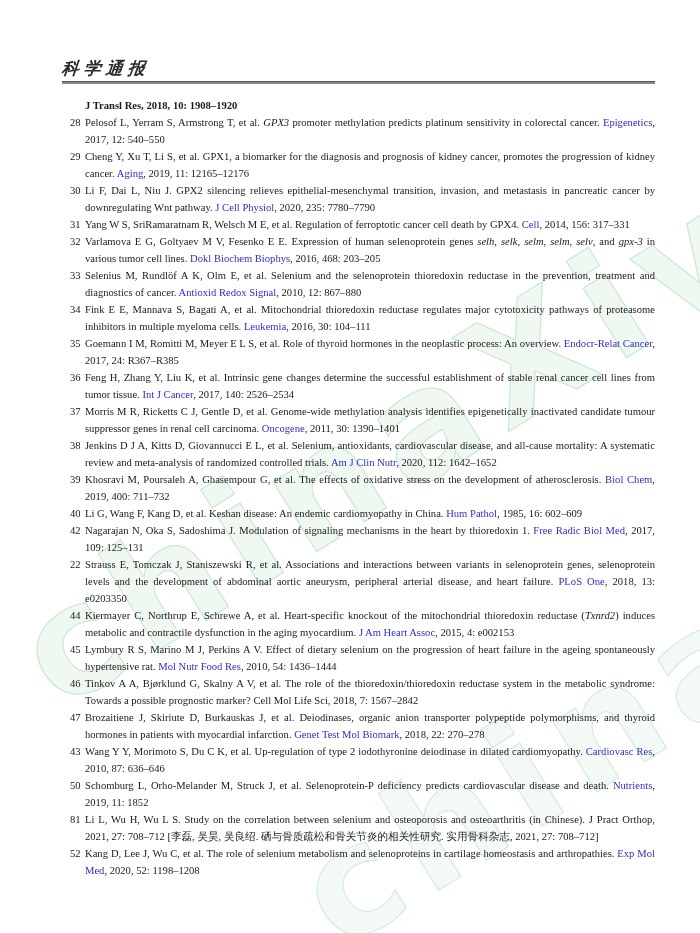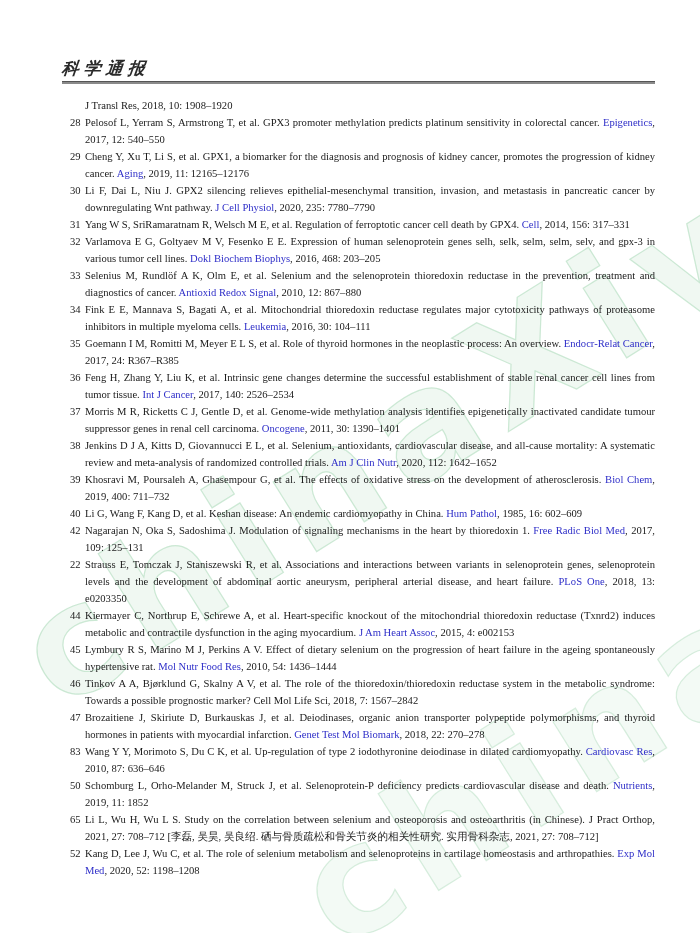--- a/index.html
+++ b/index.html
@@ -39,29 +39,30 @@
   }
   
   .refs-wrap {
     margin-top: 13px;
     font-size: 10.6px;
     line-height: 17px;
   }
   .cont-line {
     padding-left: 23px;
     text-align: justify;
+    font-weight: bold;
   }
   .ref-item { position: relative; padding-left: 23px; }
   .ref-num {
     position: absolute;
     left: 8px; top: 0;
     width: 18px;
   }
   .ref-text { text-align: justify; }
-  .it { }
+  .it { font-style: italic; }
   .lnk { color: #2e2ec8; cursor: pointer; }
   
   .wm {
     position: absolute;
     z-index: 0;
     font-family: "DejaVu Sans", sans-serif;
     font-weight: bold;
     color: rgba(205, 233, 212, 0.30);
     -webkit-text-stroke: 1.2px rgba(168, 216, 182, 0.55);
     pointer-events: none;
@@ -157,29 +158,29 @@
         </div>
         <div class="ref-item">
           <span class="ref-num">46</span>
           <div class="ref-text">Tinkov A A, Bjørklund G, Skalny A V, et al. The role of the thioredoxin/thioredoxin reductase system in the metabolic syndrome: Towards a possible prognostic marker? Cell Mol Life Sci, 2018, 7: 1567–2842</div>
         </div>
         <div class="ref-item">
           <span class="ref-num">47</span>
           <div class="ref-text">Brozaitiene J, Skiriute D, Burkauskas J, et al. Deiodinases, organic anion transporter polypeptide polymorphisms, and thyroid hormones in patients with myocardial infarction. <span class="lnk">Genet Test Mol Biomark</span>, 2018, 22: 270–278</div>
         </div>
         <div class="ref-item">
-          <span class="ref-num">83</span>
+          <span class="ref-num">43</span>
           <div class="ref-text">Wang Y Y, Morimoto S, Du C K, et al. Up-regulation of type 2 iodothyronine deiodinase in dilated cardiomyopathy. <span class="lnk">Cardiovasc Res</span>, 2010, 87: 636–646</div>
         </div>
         <div class="ref-item">
           <span class="ref-num">50</span>
           <div class="ref-text">Schomburg L, Orho-Melander M, Struck J, et al. Selenoprotein-P deficiency predicts cardiovascular disease and death. <span class="lnk">Nutrients</span>, 2019, 11: 1852</div>
         </div>
         <div class="ref-item">
-          <span class="ref-num">65</span>
+          <span class="ref-num">81</span>
           <div class="ref-text">Li L, Wu H, Wu L S. Study on the correlation between selenium and osteoporosis and osteoarthritis (in Chinese). J Pract Orthop, 2021, 27: 708–712 [李磊, 吴昊, 吴良绍. 硒与骨质疏松和骨关节炎的相关性研究. 实用骨科杂志, 2021, 27: 708–712]</div>
         </div>
         <div class="ref-item">
           <span class="ref-num">52</span>
           <div class="ref-text">Kang D, Lee J, Wu C, et al. The role of selenium metabolism and selenoproteins in cartilage homeostasis and arthropathies. <span class="lnk">Exp Mol Med</span>, 2020, 52: 1198–1208</div>
         </div>
       </div>
   </div>
 
 </div>

